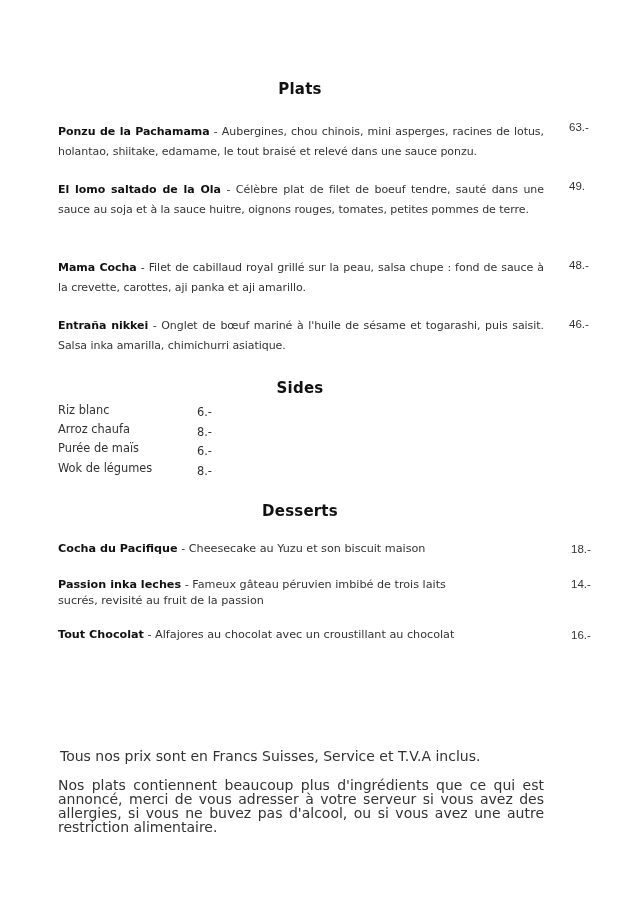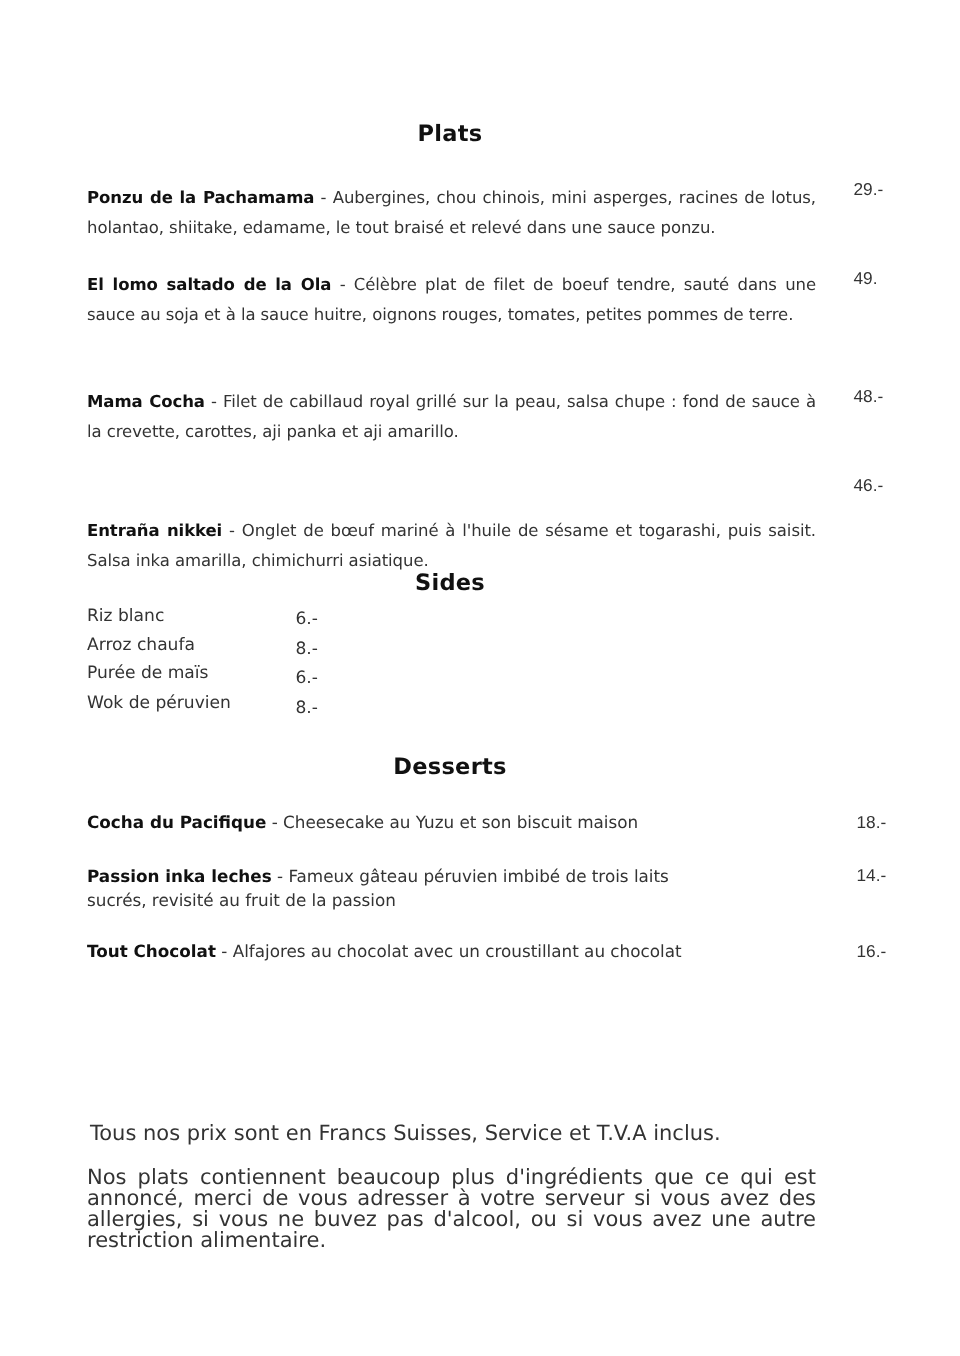--- a/index.html
+++ b/index.html
@@ -87,49 +87,49 @@
 </head>
 <body>
 
 <div class="page">
 
   <div class="section-title" style="top:80px;">Plats</div>
 
   <div class="dish" style="top:122px;">
     <span class="name">Ponzu de la Pachamama</span><span> - Aubergines, chou chinois, mini asperges, racines de lotus, holantao, shiitake, edamame, le tout braisé et relevé dans une sauce ponzu.</span>
   </div>
-  <div class="price" style="left:569px; top:121px;">29.-</div>
+  <div class="price" style="left:569px; top:121px;">63.-</div>
 
   <div class="dish" style="top:180px;">
     <span class="name">El lomo saltado de la Ola</span><span> - Célèbre plat de filet de boeuf tendre, sauté dans une sauce au soja et à la sauce huitre, oignons rouges, tomates, petites pommes de terre.</span>
   </div>
   <div class="price" style="left:569px; top:180px;">49.</div>
 
   <div class="dish" style="top:258px;">
     <span class="name">Mama Cocha</span><span> - Filet de cabillaud royal grillé sur la peau, salsa chupe : fond de sauce à la crevette, carottes, aji panka et aji amarillo.</span>
   </div>
   <div class="price" style="left:569px; top:259px;">48.-</div>
 
-  <div class="dish" style="top:316px;margin-top:28px;">
+  <div class="dish" style="top:316px;">
     <span class="name">Entraña nikkei</span><span> - Onglet de bœuf mariné à l'huile de sésame et togarashi, puis saisit. Salsa inka amarilla, chimichurri asiatique.</span>
   </div>
   <div class="price" style="left:569px; top:318px;">46.-</div>
 
   <div class="section-title" style="top:379px;">Sides</div>
 
   <div class="side-row" style="top:403px;">Riz blanc</div>
   <div class="side-price" style="top:405px;">6.-</div>
 
   <div class="side-row" style="top:422px;">Arroz chaufa</div>
   <div class="side-price" style="top:425px;">8.-</div>
 
   <div class="side-row" style="top:441px;">Purée de maïs</div>
   <div class="side-price" style="top:444px;">6.-</div>
 
-  <div class="side-row" style="top:461px;">Wok de péruvien</div>
+  <div class="side-row" style="top:461px;">Wok de légumes</div>
   <div class="side-price" style="top:464px;">8.-</div>
 
   <div class="section-title" style="top:502px;">Desserts</div>
 
   <div class="dessert" style="top:541px;">
     <span class="name">Cocha du Pacifique</span><span> - Cheesecake au Yuzu et son biscuit maison</span>
   </div>
   <div class="price" style="left:571px; top:543px;">18.-</div>
 
   <div class="dessert" style="top:577px; width:425px;">

